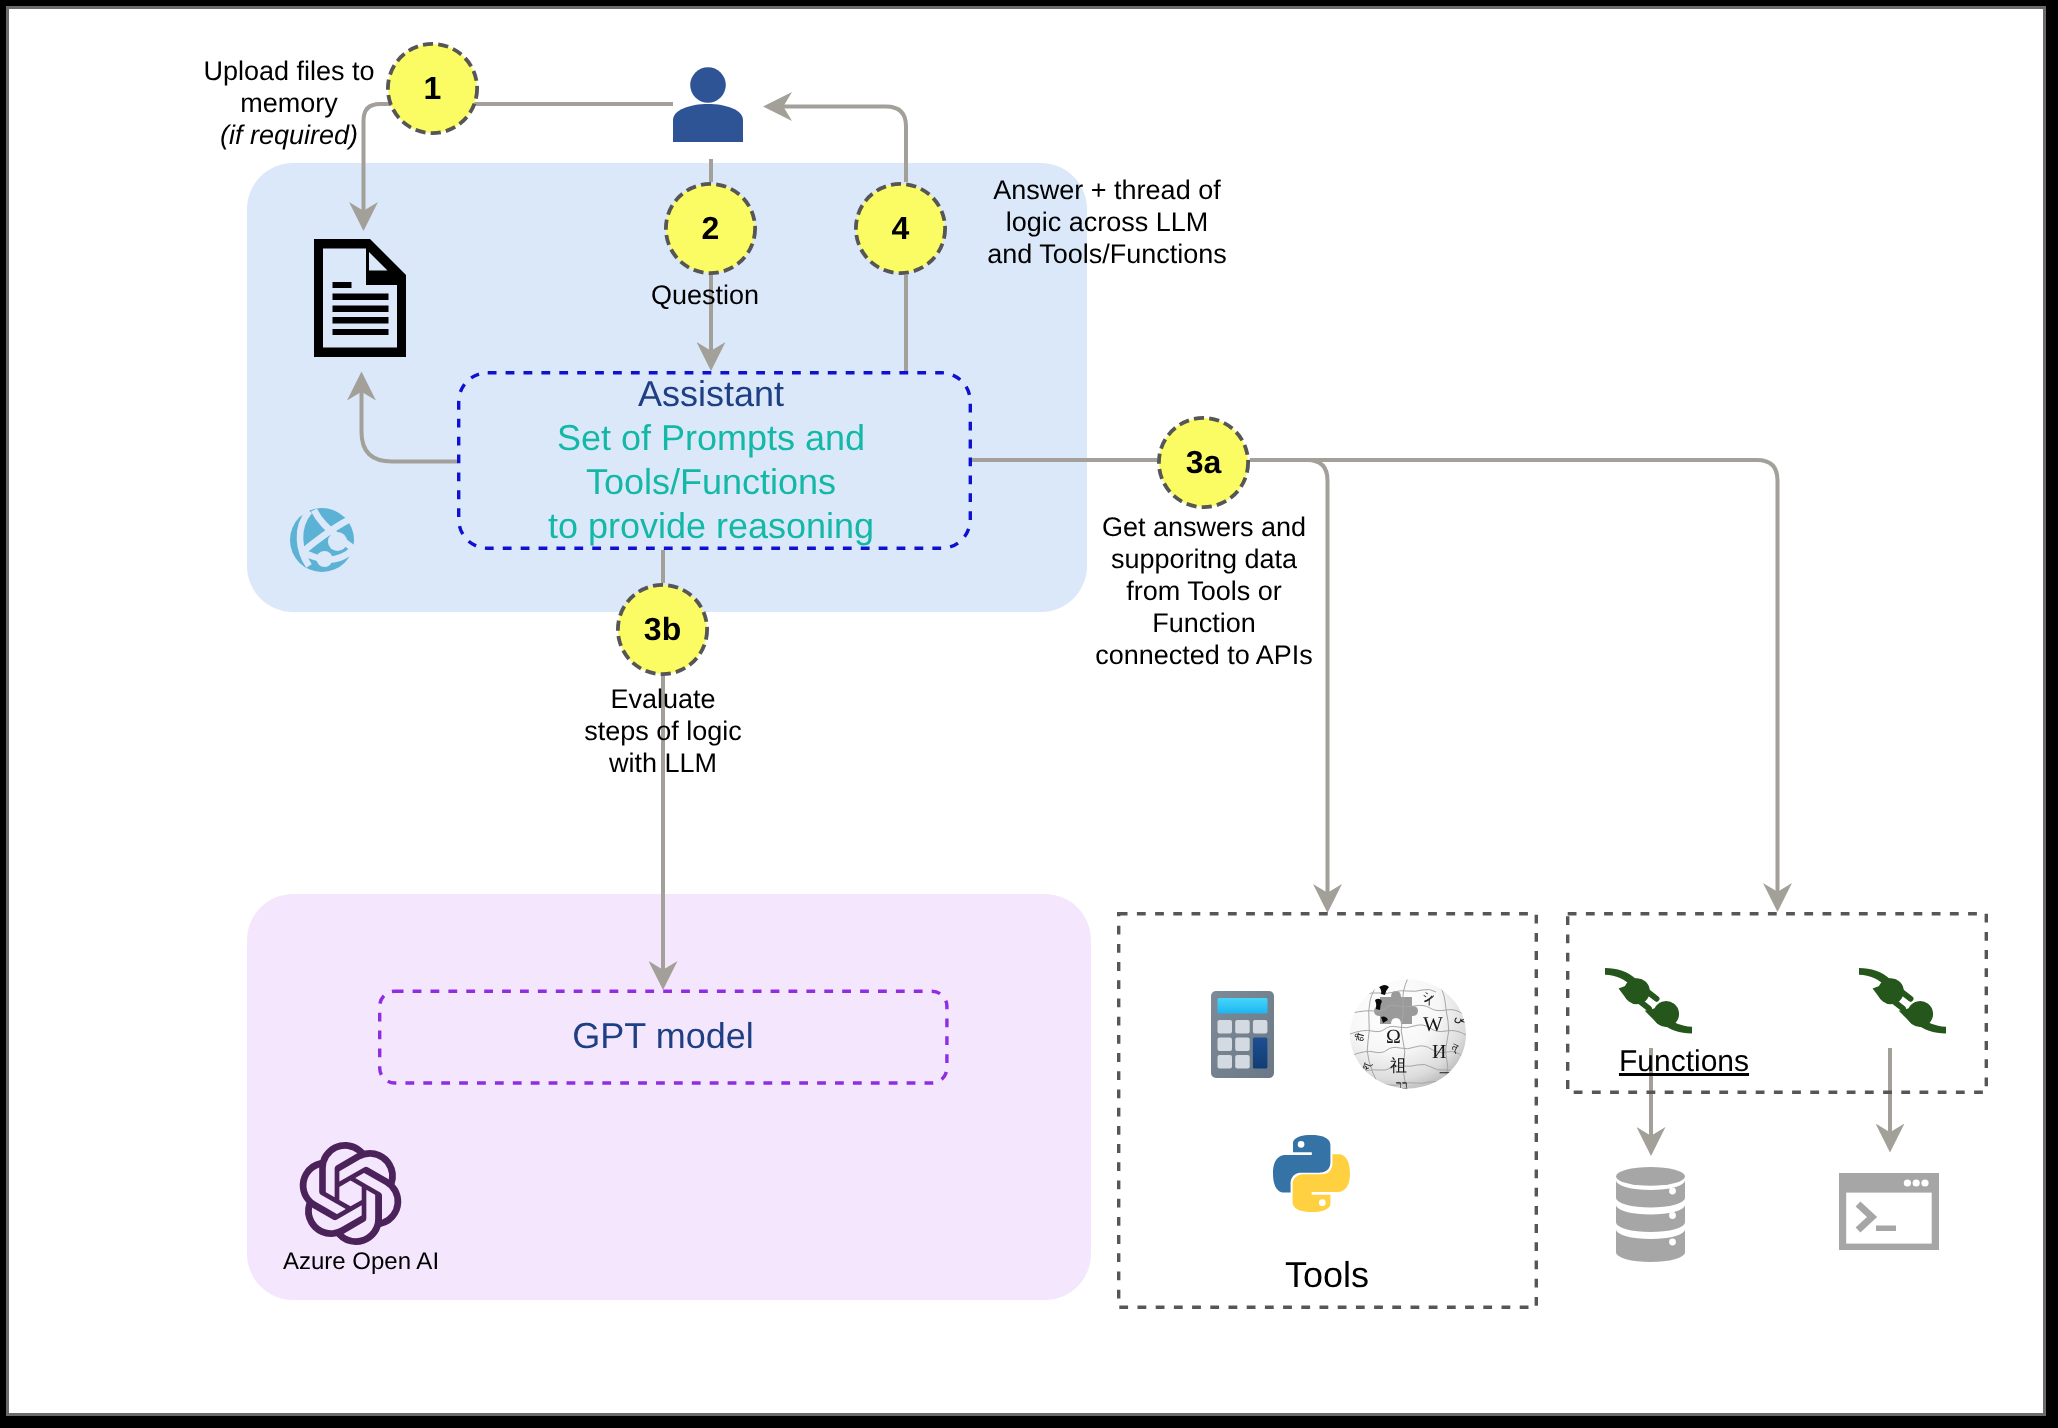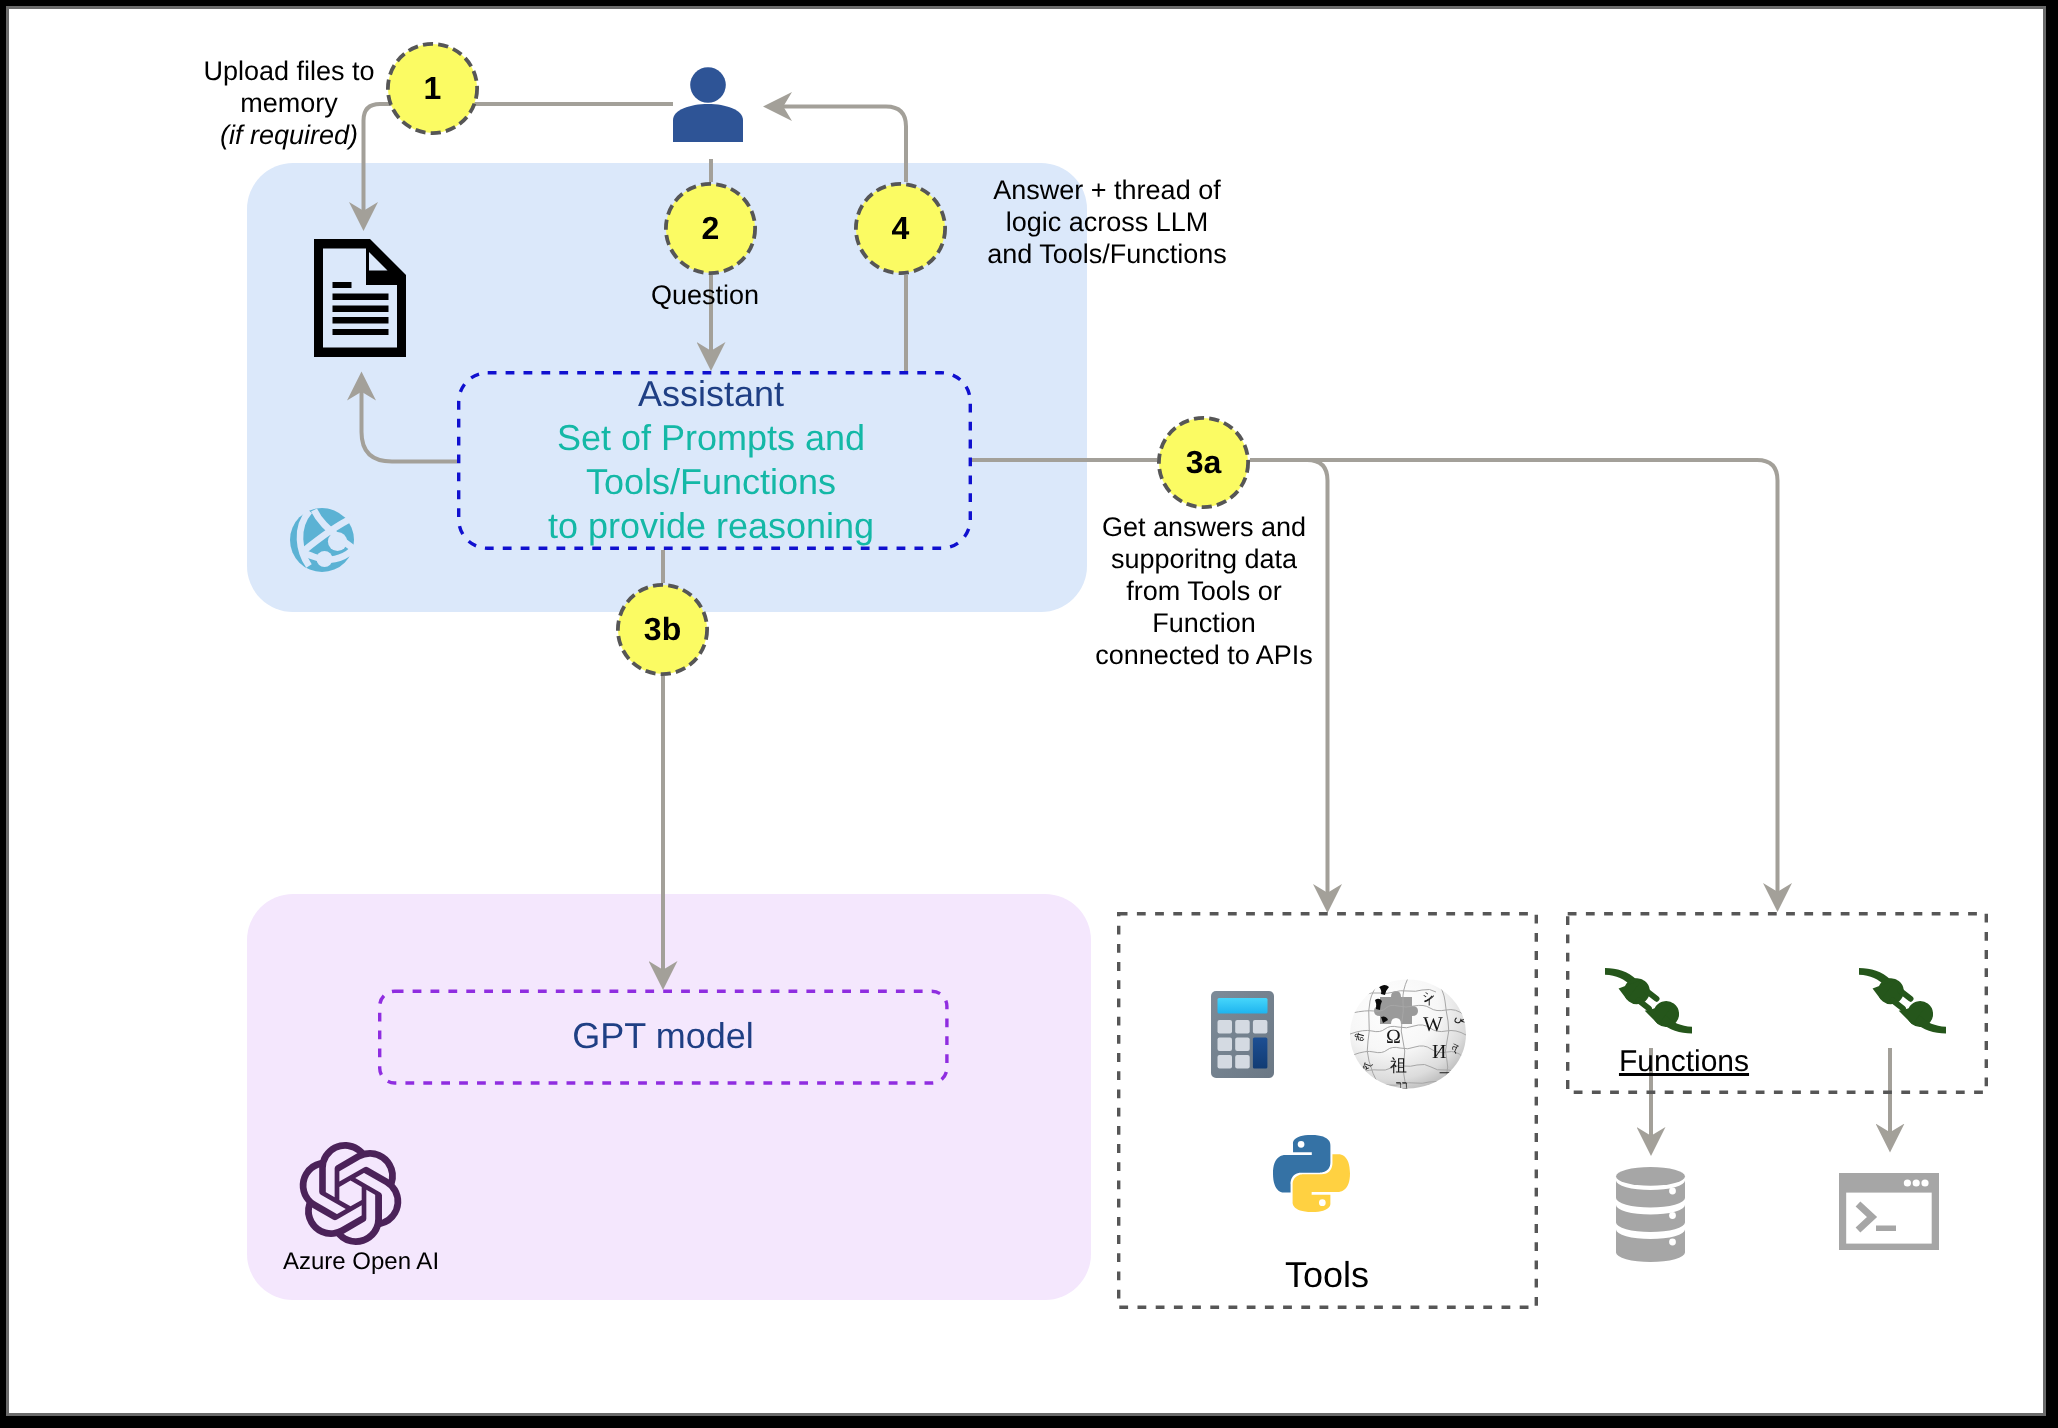--- a/index.html
+++ b/index.html
@@ -100,20 +100,25 @@
   </div>
 
   <div class="txt ctr t-cap" style="left:1204px;top:511px;">
     <div>Get answers and</div>
     <div>supporitng data</div>
     <div>from Tools or</div>
     <div>Function</div>
     <div>connected to APIs</div>
   </div>
 
+  <div class="txt ctr t-cap" style="left:663px;top:683px;">
+    <div>Evaluate</div>
+    <div>steps of logic</div>
+    <div>with LLM</div>
+  </div>
 
   <div class="txt ctr" style="left:711px;top:371.5px;line-height:44px;">
     <div class="t-assist-h">Assistant</div>
     <div class="t-assist">Set of Prompts and</div>
     <div class="t-assist">Tools/Functions</div>
     <div class="t-assist">to provide reasoning</div>
   </div>
 
   <div class="txt ctr t-gpt" style="left:663px;top:1015px;line-height:42px;">GPT model</div>
 

